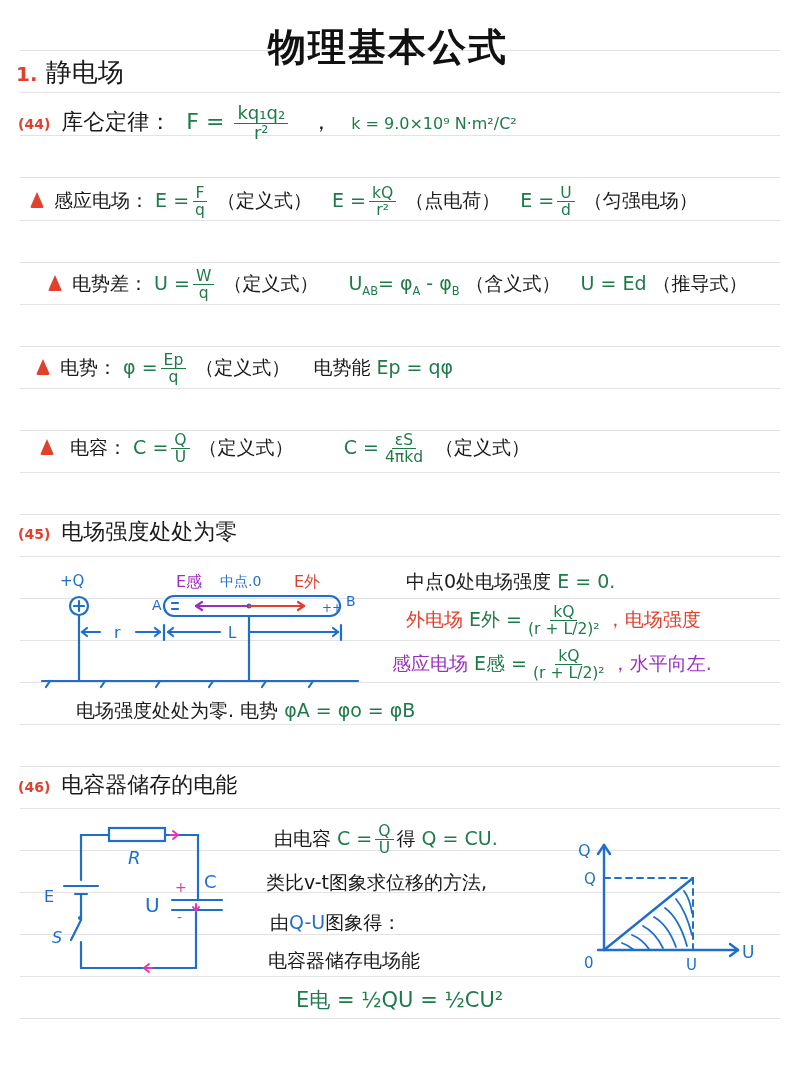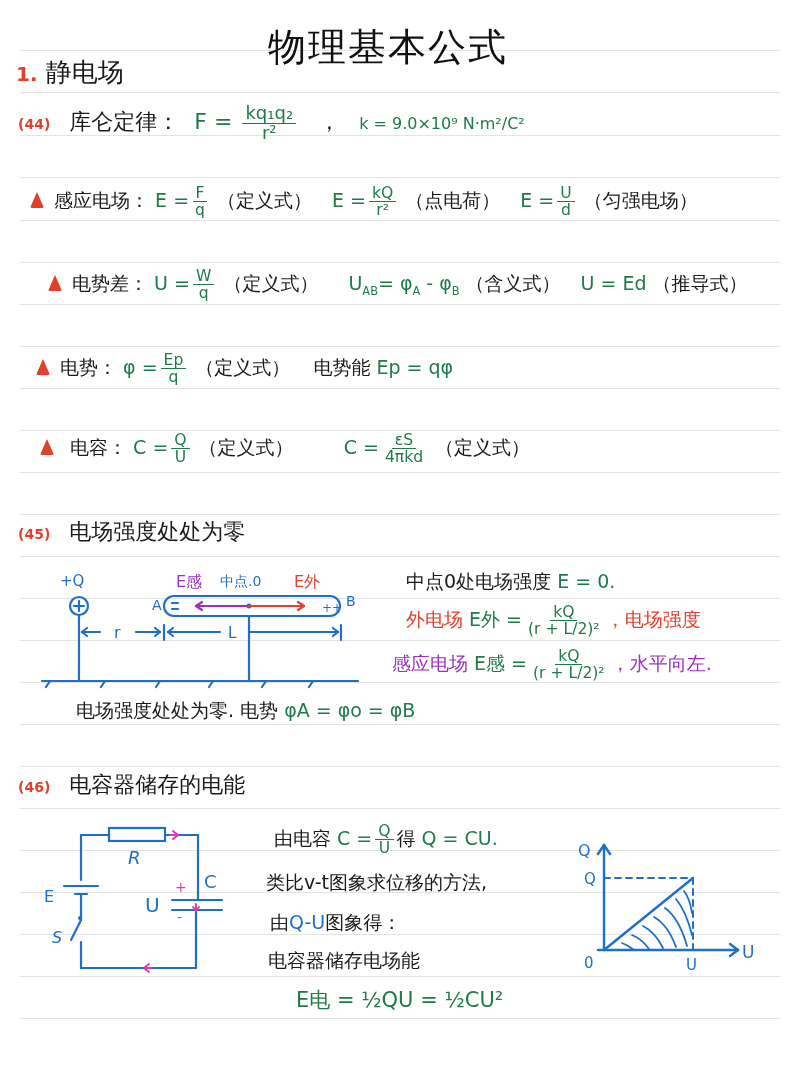--- a/index.html
+++ b/index.html
@@ -1,28 +1,28 @@
 <!DOCTYPE html>
 <html><head>
 <meta charset="utf-8">
 <style>
   html,body{margin:0;padding:0;}
   body{width:800px;height:1069px;background:#ffffff;position:relative;overflow:hidden;
        font-family:"DejaVu Sans","Liberation Sans",sans-serif;color:#1a1a1a;}
   .rule{position:absolute;left:20px;width:760px;height:1px;background:#e3e3e6;}
   .abs{position:absolute;white-space:nowrap;}
-  .title{font-size:38px;font-weight:normal;letter-spacing:2px;color:#111;}
+  .title{font-size:38px;font-weight:bold;letter-spacing:2px;color:#111;}
   .h1{font-size:26px;}
   .h2{font-size:22px;}
   .txt{font-size:19px;}
   .red{color:#e0402c;}
   .green{color:#1f7a4a;}
   .purple{color:#9b2fbf;}
   .blue{color:#1f6fc9;}
-  .num{font-size:14px;font-weight:bold;color:#e0402c;margin-right:12px;text-align:right;}
+  .num{font-size:14px;font-weight:bold;color:#e0402c;margin-right:4px;text-align:right;}
   .tri{display:inline-block;width:0;height:0;border-left:7px solid transparent;border-right:7px solid transparent;
        border-bottom:16px solid #e0402c;margin-right:4px;vertical-align:-1px;border-radius:2px;}
   .frac{display:inline-flex;flex-direction:column;align-items:center;vertical-align:middle;margin:0 3px;line-height:1.05;}
   .frac .n{border-bottom:1.5px solid currentColor;padding:0 3px;font-size:0.82em;}
   .frac .d{padding:0 3px;font-size:0.82em;}
   .note{color:#1a1a1a;margin-left:6px;}
   sub{font-size:0.6em;}
   svg{position:absolute;overflow:visible;}
   .svgtxt{font-family:"DejaVu Sans",sans-serif;}
 </style>

